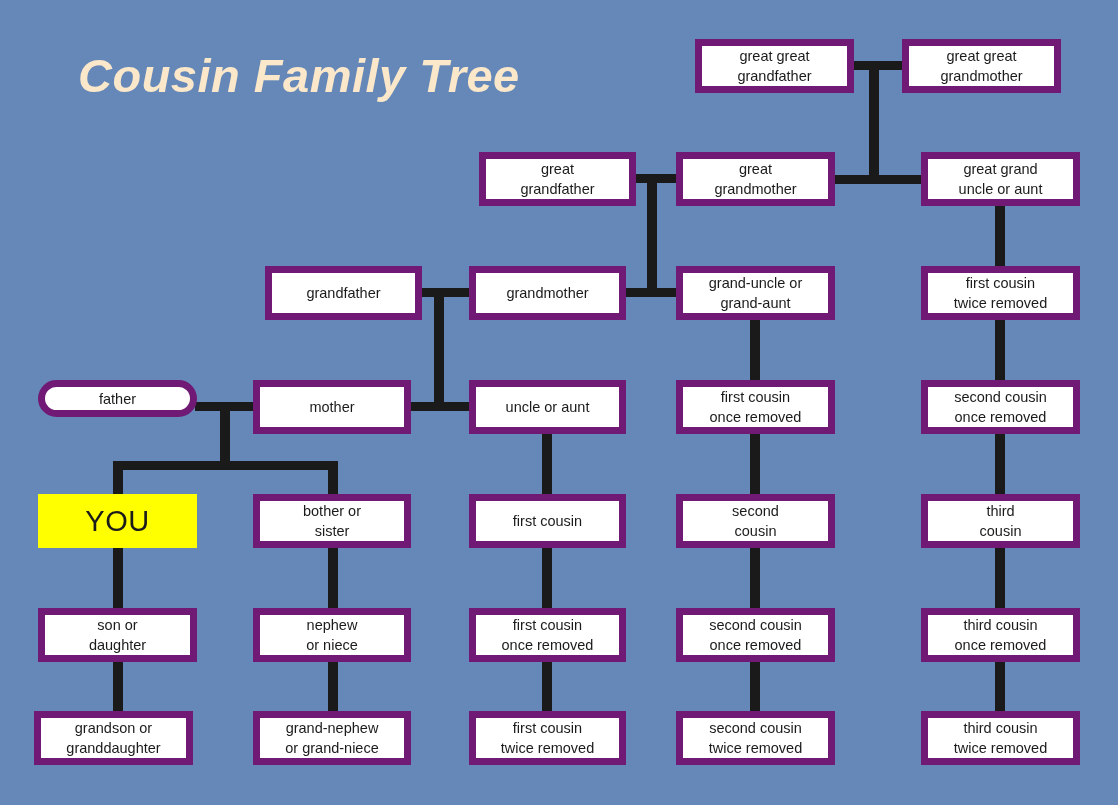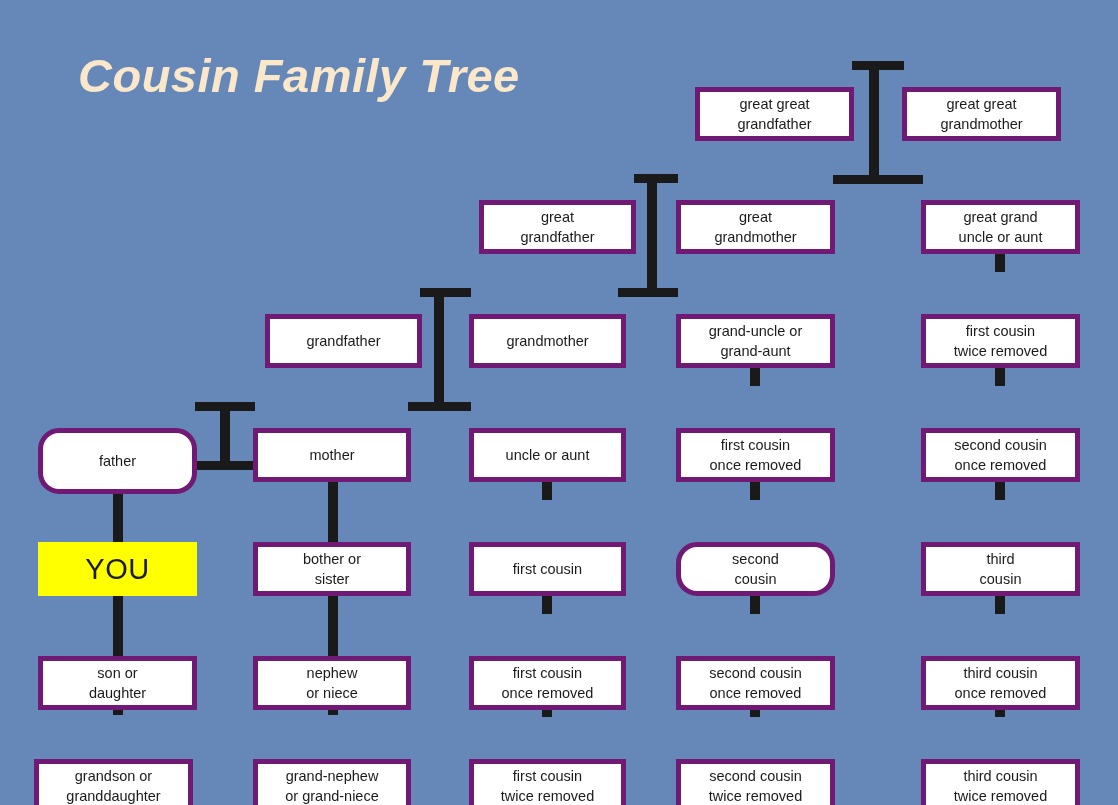--- a/index.html
+++ b/index.html
@@ -49,31 +49,30 @@
     position: absolute;
     background: #1a1a1a;
     z-index: 1;
   }
 
   
   .node {
     position: absolute;
     box-sizing: border-box;
     background: #ffffff;
-    border: 5px solid #701a75;
+    border: 7px solid #701a75;
     display: flex;
     align-items: center;
     justify-content: center;
     text-align: center;
     font-size: 14.5px;
     line-height: 20px;
     color: #1b1b1b;
     white-space: pre-line;
     z-index: 2;
-    margin-top: 48px;
   }
   .node.you {
     background: #ffff00;
     border-color: #ffff00;
     font-size: 29px;
     line-height: 32px;
     letter-spacing: 0.5px;
   }
 </style>
 </head>
@@ -124,32 +123,32 @@
       <div class="node" style="left: 676px; top: 152px; width: 159px; height: 54px;">great
 grandmother</div>
       <div class="node" style="left: 921px; top: 152px; width: 159px; height: 54px;">great grand
 uncle or aunt</div>
       <div class="node" style="left: 265px; top: 266px; width: 157px; height: 54px;">grandfather</div>
       <div class="node" style="left: 469px; top: 266px; width: 157px; height: 54px;">grandmother</div>
       <div class="node" style="left: 676px; top: 266px; width: 159px; height: 54px;">grand-uncle or
 grand-aunt</div>
       <div class="node" style="left: 921px; top: 266px; width: 159px; height: 54px;">first cousin
 twice removed</div>
-      <div class="node" style="left: 38px; top: 380px; width: 159px; height: 66px; border-radius: 21px;">father</div>
+      <div class="node" style="left: 38px; top: 380px; width: 159px; height: 37px; border-radius: 21px;">father</div>
       <div class="node" style="left: 253px; top: 380px; width: 158px; height: 54px;">mother</div>
       <div class="node" style="left: 469px; top: 380px; width: 157px; height: 54px;">uncle or aunt</div>
       <div class="node" style="left: 676px; top: 380px; width: 159px; height: 54px;">first cousin
 once removed</div>
       <div class="node" style="left: 921px; top: 380px; width: 159px; height: 54px;">second cousin
 once removed</div>
       <div class="node you" style="left: 38px; top: 494px; width: 159px; height: 54px;">YOU</div>
       <div class="node" style="left: 253px; top: 494px; width: 158px; height: 54px;">bother or
 sister</div>
       <div class="node" style="left: 469px; top: 494px; width: 157px; height: 54px;">first cousin</div>
-      <div class="node" style="left: 676px; top: 494px; width: 159px; height: 54px; border-radius: 21px;">second
+      <div class="node" style="left: 676px; top: 494px; width: 159px; height: 54px;">second
 cousin</div>
       <div class="node" style="left: 921px; top: 494px; width: 159px; height: 54px; text-align: center;">third
 cousin</div>
       <div class="node" style="left: 38px; top: 608px; width: 159px; height: 54px;">son or
 daughter</div>
       <div class="node" style="left: 253px; top: 608px; width: 158px; height: 54px;">nephew
 or niece</div>
       <div class="node" style="left: 469px; top: 608px; width: 157px; height: 54px;">first cousin
 once removed</div>
       <div class="node" style="left: 676px; top: 608px; width: 159px; height: 54px;">second cousin

